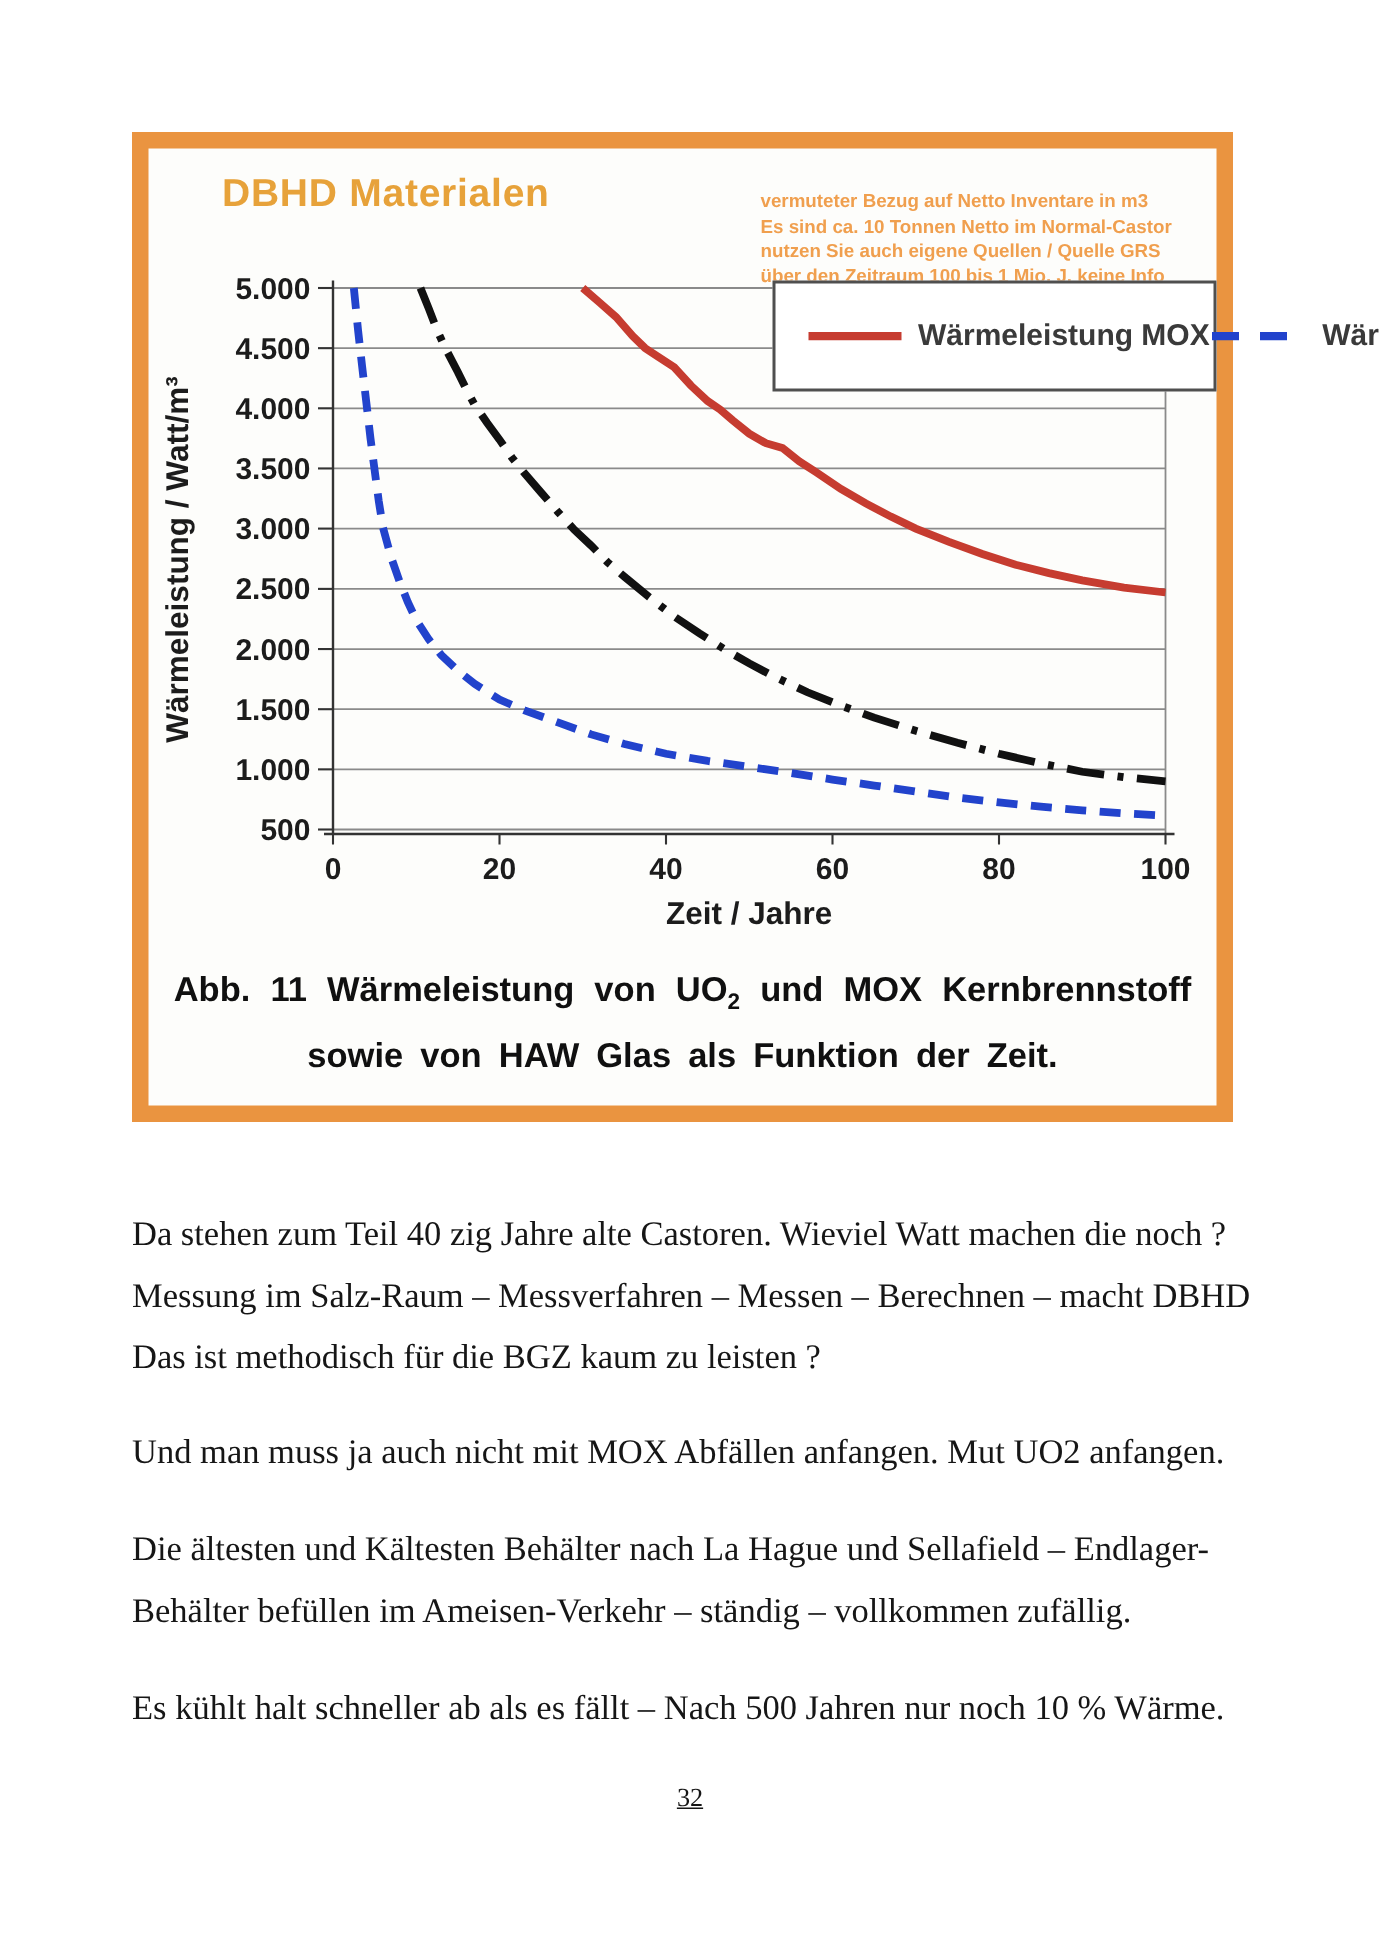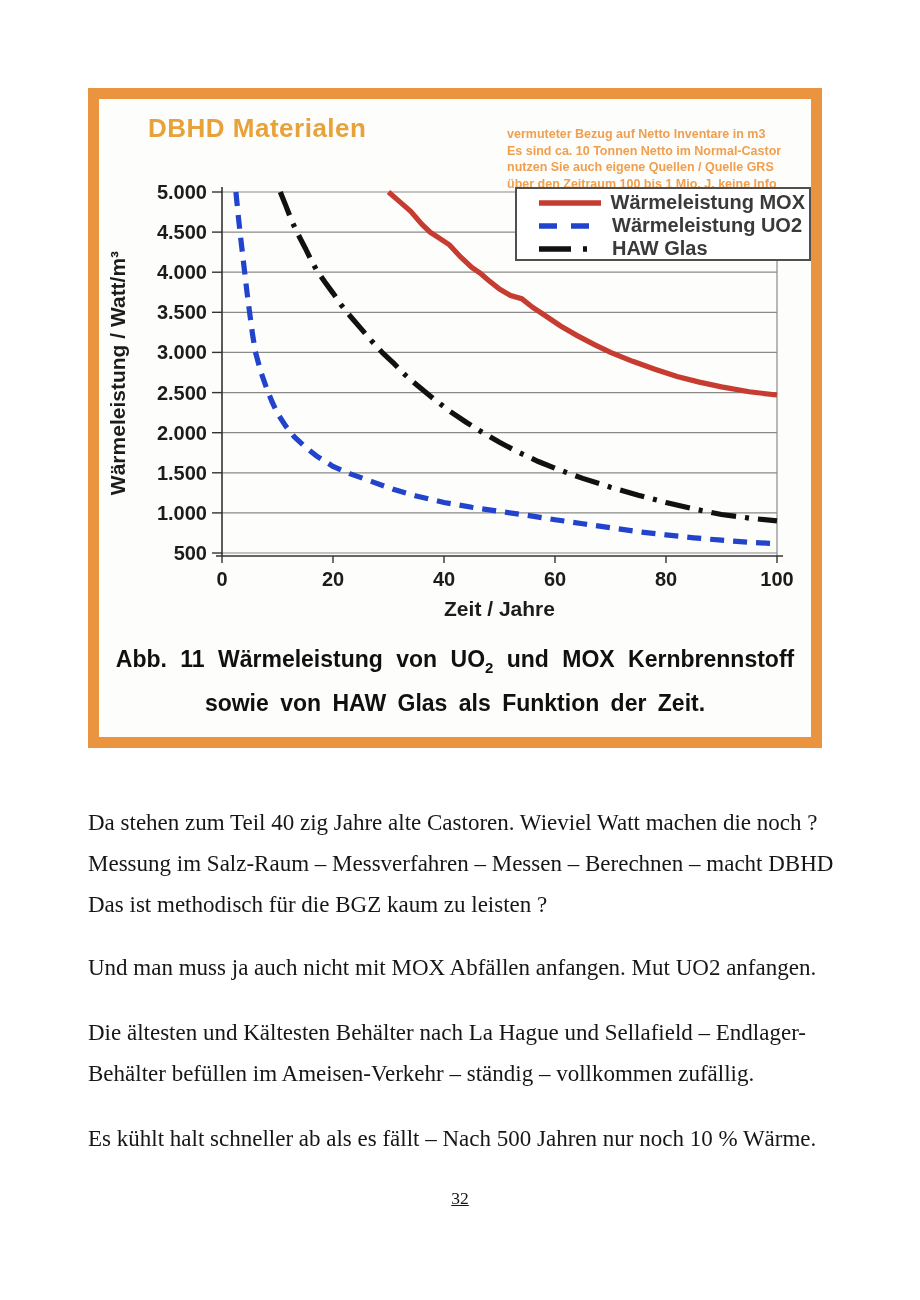--- a/index.html
+++ b/index.html
@@ -20,21 +20,21 @@
     position:absolute;left:408px;top:7px;width:302px;
     font-size:12.5px;line-height:16.5px;font-weight:600;color:#F09F4E;margin-top:20px;
   }
   #plot-svg{position:absolute;left:0;top:0;}
   .tick-label{font-size:20px;font-weight:600;fill:#1c1c1c;font-family:"Liberation Sans",sans-serif;}
   .axis-title{font-size:21px;font-weight:700;fill:#1c1c1c;font-family:"Liberation Sans",sans-serif;}
   
   .legend{
     position:absolute;left:416px;top:88px;width:296px;height:74px;
     box-sizing:border-box;border:2px solid #4f4f4f;background:#ffffff;
-    display:flex;flex-direction:column;justify-content:space-evenly;
+    display:flex;flex-direction:row;justify-content:space-evenly;
     padding:2px 4px 2px 20px;z-index:5;
   }
   .legend-row{display:flex;align-items:center;gap:9px;}
   .legend-label{font-size:20px;font-weight:700;color:#3a3a3a;white-space:nowrap;}
   
   .caption-line{
     position:absolute;left:6px;right:6px;text-align:center;
     font-size:23px;font-weight:700;color:#101010;word-spacing:7px;white-space:nowrap;
   }
   .caption-line sub{font-size:15px;}

